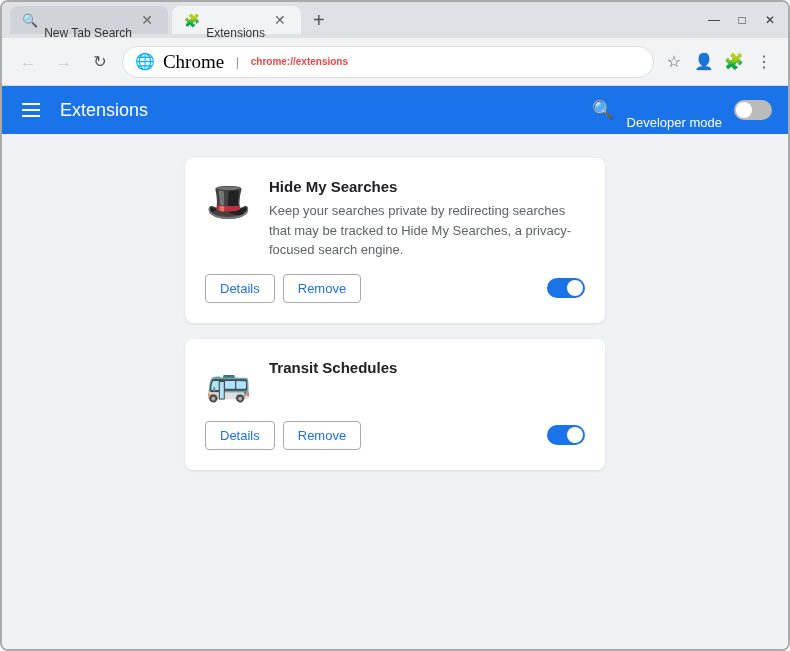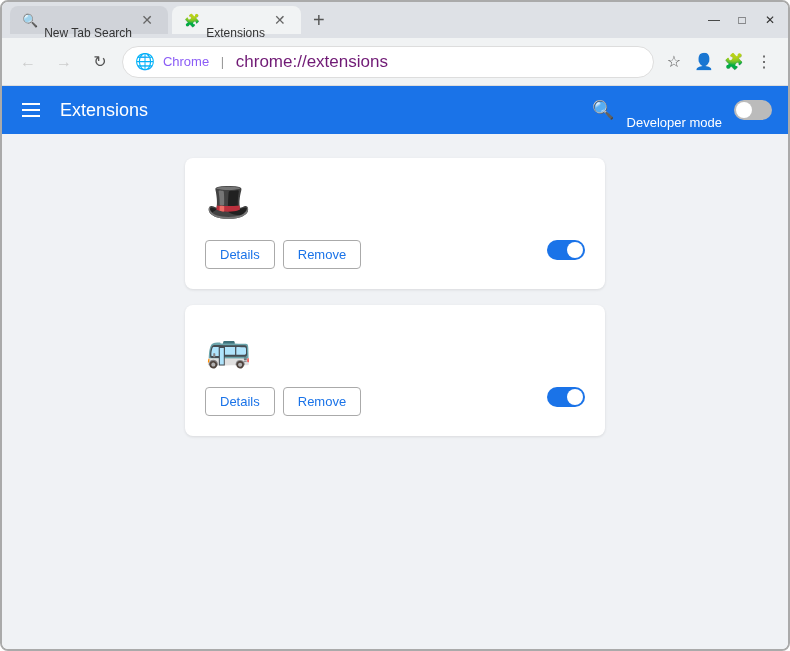--- a/index.html
+++ b/index.html
@@ -17,21 +17,21 @@
     .tab-close { font-size: 14px; color: #666; cursor: pointer; width: 18px; height: 18px; display: flex; align-items: center; justify-content: center; border-radius: 50%; }
     .new-tab-btn { width: 28px; height: 28px; display: flex; align-items: center; justify-content: center; font-size: 20px; color: #555; cursor: pointer; }
     .window-controls { margin-left: auto; display: flex; gap: 8px; align-items: center; }
     .win-btn { width: 20px; height: 20px; display: flex; align-items: center; justify-content: center; cursor: pointer; font-size: 12px; color: #333; }
 
     
     .address-bar { background: #f1f3f4; height: 48px; display: flex; align-items: center; padding: 0 12px; gap: 8px; border-bottom: 1px solid #ddd; }
     .nav-btn { width: 28px; height: 28px; border-radius: 50%; display: flex; align-items: center; justify-content: center; cursor: pointer; color: #555; font-size: 16px; }
     .nav-btn.disabled { color: #ccc; cursor: default; }
     .address-input { flex: 1; height: 32px; border-radius: 16px; background: #fff; border: 1px solid #ddd; display: flex; align-items: center; padding: 0 12px; gap: 8px; font-size: 13px; color: #333; }
-    .address-text { color: #701a75; font-size: 17px; }
+    .address-text { color: #ef4444; font-size: 10px; font-weight: bold; }
     .address-icons { display: flex; gap: 6px; align-items: center; margin-left: auto; }
     .addr-icon { width: 24px; height: 24px; display: flex; align-items: center; justify-content: center; cursor: pointer; color: #555; font-size: 16px; }
 
     
     .ext-header { background: #1a73e8; height: 48px; display: flex; align-items: center; padding: 0 16px; gap: 16px; }
     .hamburger { display: flex; flex-direction: column; gap: 4px; cursor: pointer; padding: 4px; }
     .hamburger span { display: block; width: 18px; height: 2px; background: #fff; }
     .ext-title { color: #fff; font-size: 18px; font-weight: 400; }
     .ext-header-right { margin-left: auto; display: flex; align-items: center; gap: 12px; }
     .dev-mode-label { color: #fff; font-size: 13px; margin-top: 24px; }
@@ -49,21 +49,21 @@
     .ext-content { flex: 1; background: #f0f2f5; overflow-y: auto; padding: 24px; position: relative; }
     .watermark { position: absolute; top: 50%; left: 50%; transform: translate(-50%, -50%); opacity: 0.07; font-size: 80px; font-weight: 900; color: #e05; white-space: nowrap; pointer-events: none; z-index: 0; }
 
     
     .ext-card { background: #fff; border-radius: 8px; padding: 20px; margin-bottom: 16px; box-shadow: 0 1px 3px rgba(0,0,0,0.1); position: relative; z-index: 1; max-width: 420px; margin-left: auto; margin-right: auto; }
     .ext-card-header { display: flex; gap: 16px; margin-bottom: 12px; }
     .ext-icon { width: 48px; height: 48px; display: flex; align-items: center; justify-content: center; font-size: 36px; flex-shrink: 0; }
     .ext-info { flex: 1; }
     .ext-name { font-size: 15px; font-weight: 600; color: #202124; margin-bottom: 6px; }
     .ext-desc { font-size: 13px; color: #5f6368; line-height: 1.5; }
-    .ext-actions { display: flex; gap: 8px; margin-top: 14px; }
+    .ext-actions { display: flex; align-items: center; gap: 8px; margin-top: 14px; }
     .ext-btn { border: 1px solid #aaa; border-radius: 4px; background: #fff; padding: 6px 14px; font-size: 13px; color: #1a73e8; cursor: pointer; }
     .ext-toggle-wrap { margin-left: auto; }
   </style>
 </head>
 <body>
 
 <div class="browser-window">
 
   <div class="title-bar">
 
@@ -87,21 +87,21 @@
       <div class="win-btn">✕</div>
     </div>
   </div>
 
   <div class="address-bar">
     <div class="nav-btn disabled">←</div>
     <div class="nav-btn disabled">→</div>
     <div class="nav-btn">↻</div>
     <div class="address-input">
       <span style="font-size:16px;">🌐</span>
-      <span style="color:#8b5cf6;font-size:13px;">Chrome</span>
+      <span style="color:#000000;font-size:19px;font-family:Liberation Serif, serif;">Chrome</span>
       <span style="color:#999;font-size:13px;">&nbsp;|&nbsp;</span>
       <span class="address-text">chrome://extensions</span>
     </div>
     <div class="address-icons">
       <div class="addr-icon">☆</div>
       <div class="addr-icon">👤</div>
       <div class="addr-icon">🧩</div>
       <div class="addr-icon">⋮</div>
     </div>
   </div>
@@ -126,38 +126,41 @@
   <div class="ext-content">
 
     <div class="watermark">
       <span>rish.com</span>
     </div>
 
     <div class="ext-card">
       <div class="ext-card-header">
         <div class="ext-icon">🎩</div>
         <div class="ext-info">
+          <div class="ext-name">Hide My Searches</div>
+          <div class="ext-desc">Keep your searches private by redirecting searches that may be tracked to Hide My Searches, a privacy-focused search engine.</div>
         </div>
       </div>
       <div class="ext-actions">
         <button class="ext-btn">Details</button>
         <button class="ext-btn">Remove</button>
         <div class="ext-toggle-wrap">
           <label class="toggle">
             <input type="checkbox" checked="" style="">
             <span class="slider"></span>
           </label>
         </div>
       </div>
     </div>
 
     <div class="ext-card">
       <div class="ext-card-header">
         <div class="ext-icon">🚌</div>
         <div class="ext-info">
+          <div class="ext-name">Transit Schedules</div>
         </div>
       </div>
       <div class="ext-actions">
         <button class="ext-btn">Details</button>
         <button class="ext-btn">Remove</button>
         <div class="ext-toggle-wrap">
           <label class="toggle">
             <input type="checkbox" checked="" style="">
             <span class="slider"></span>
           </label>

